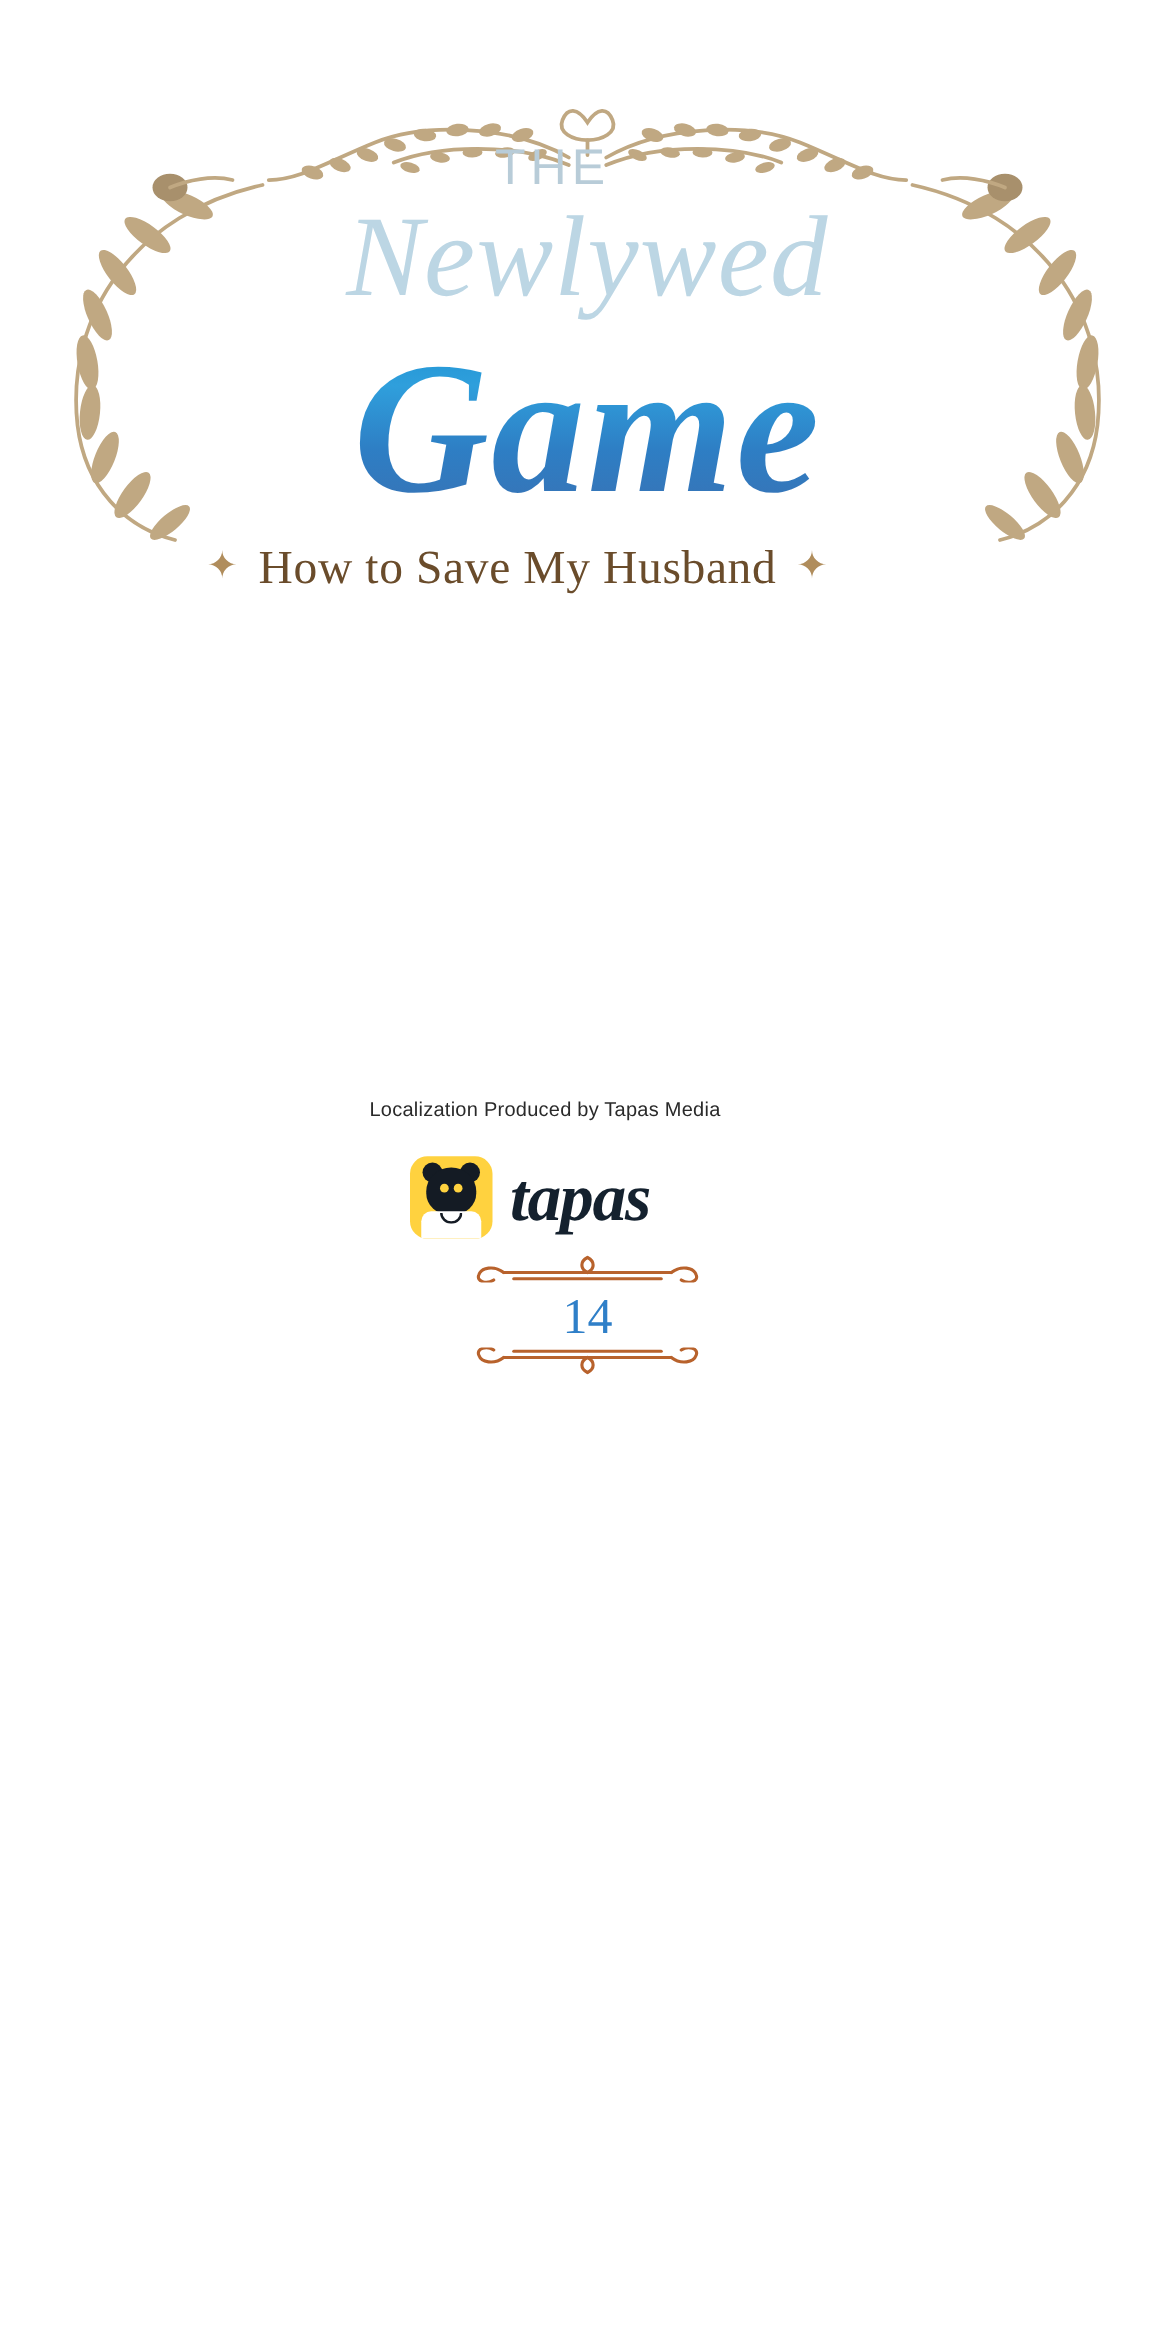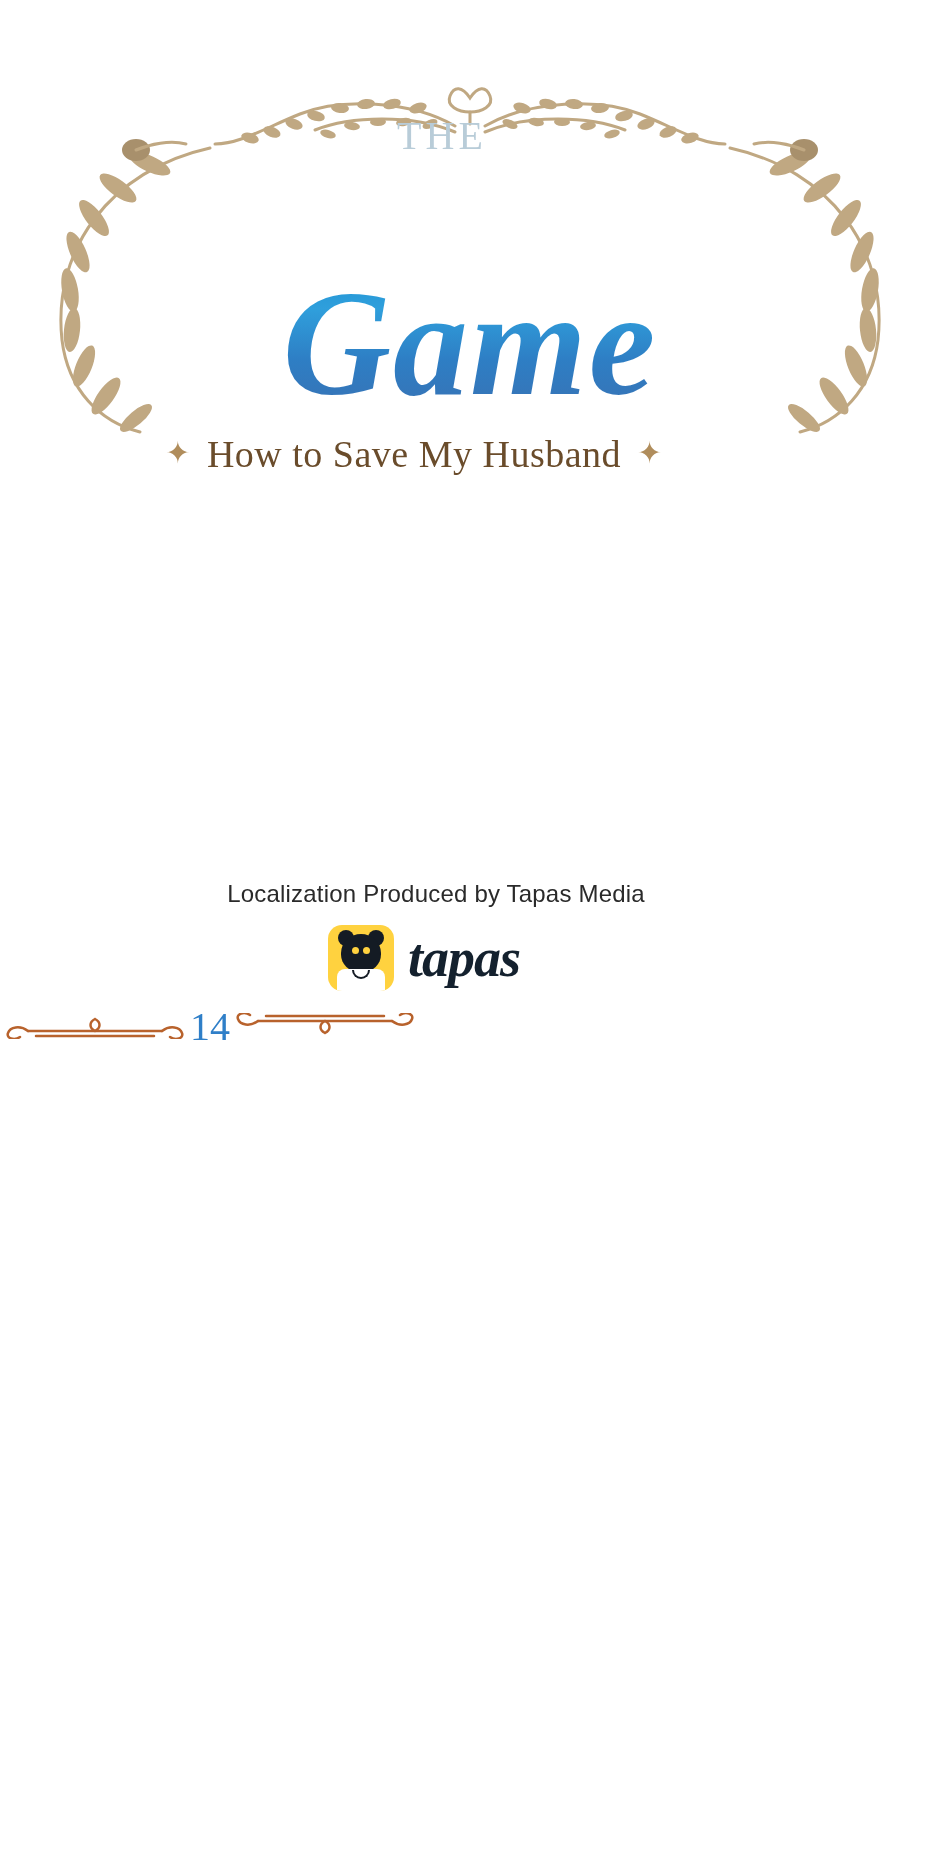--- a/index.html
+++ b/index.html
@@ -42,21 +42,21 @@
     top: 0;
     left: 0;
   }
 
   .word-the {
     position: absolute;
     top: 72px;
     left: 0;
     width: 884px;
     text-align: center;
-    font-family: Liberation Serif, serif;
+    font-family: Liberation Sans, sans-serif;
     font-size: 40px;
     letter-spacing: 4px;
     color: #b8ccd8;
     font-variant: small-caps;
     text-transform: uppercase;
   }
 
   .word-newlywed {
     position: absolute;
     top: 112px;
@@ -129,21 +129,21 @@
   .c-d { color: #8a7e74; }
   .c-e { color: #6f7f8c; }
 
   .localization {
     position: absolute;
     top: 880px;
     left: 0;
     width: 872px;
     text-align: center;
     font-family: "Liberation Sans", sans-serif;
-    font-size: 24px;
+    font-size: 16px;
     color: #2a2a2a;
     letter-spacing: 0.2px;
   }
 
   
   .tapas-logo {
     position: absolute;
     top: 925px;
     left: 0;
     width: 848px;
@@ -219,21 +219,21 @@
     letter-spacing: -1px;
   }
 
   
   .page-number-block {
     position: absolute;
     top: 1000px;
     left: 0;
     width: 940px;
     display: flex;
-    flex-direction: row;
+    flex-direction: column;
     align-items: center;
   }
   .pn-rule { display: block; }
   .pn-value {
     font-family: "Liberation Serif", serif;
     font-size: 40px;
     color: #2f7fc8;
     line-height: 46px;
     margin: 4px 0 2px 0;
   }
@@ -319,20 +319,21 @@
           <g fill="#a8906c" stroke="none">
             <ellipse cx="136" cy="110" rx="14" ry="11"></ellipse>
             <ellipse cx="804" cy="110" rx="14" ry="11"></ellipse>
           </g>
           <path d="M136 110 C150 104 170 100 186 104" stroke="#c0a882"></path>
           <path d="M804 110 C790 104 770 100 754 104" stroke="#c0a882"></path>
         </g>
       </svg>
 
       <div class="word-the">The</div>
+      <div class="word-newlywed">Newlywed</div>
       <div class="word-game">Game</div>
     </div>
 
     <div class="subtitle-row">
       <span class="star">✦</span><span>How to Save My Husband</span><span class="star">✦</span>
     </div>
   </div>
 
 
   <div class="localization">Localization Produced by Tapas Media</div>

